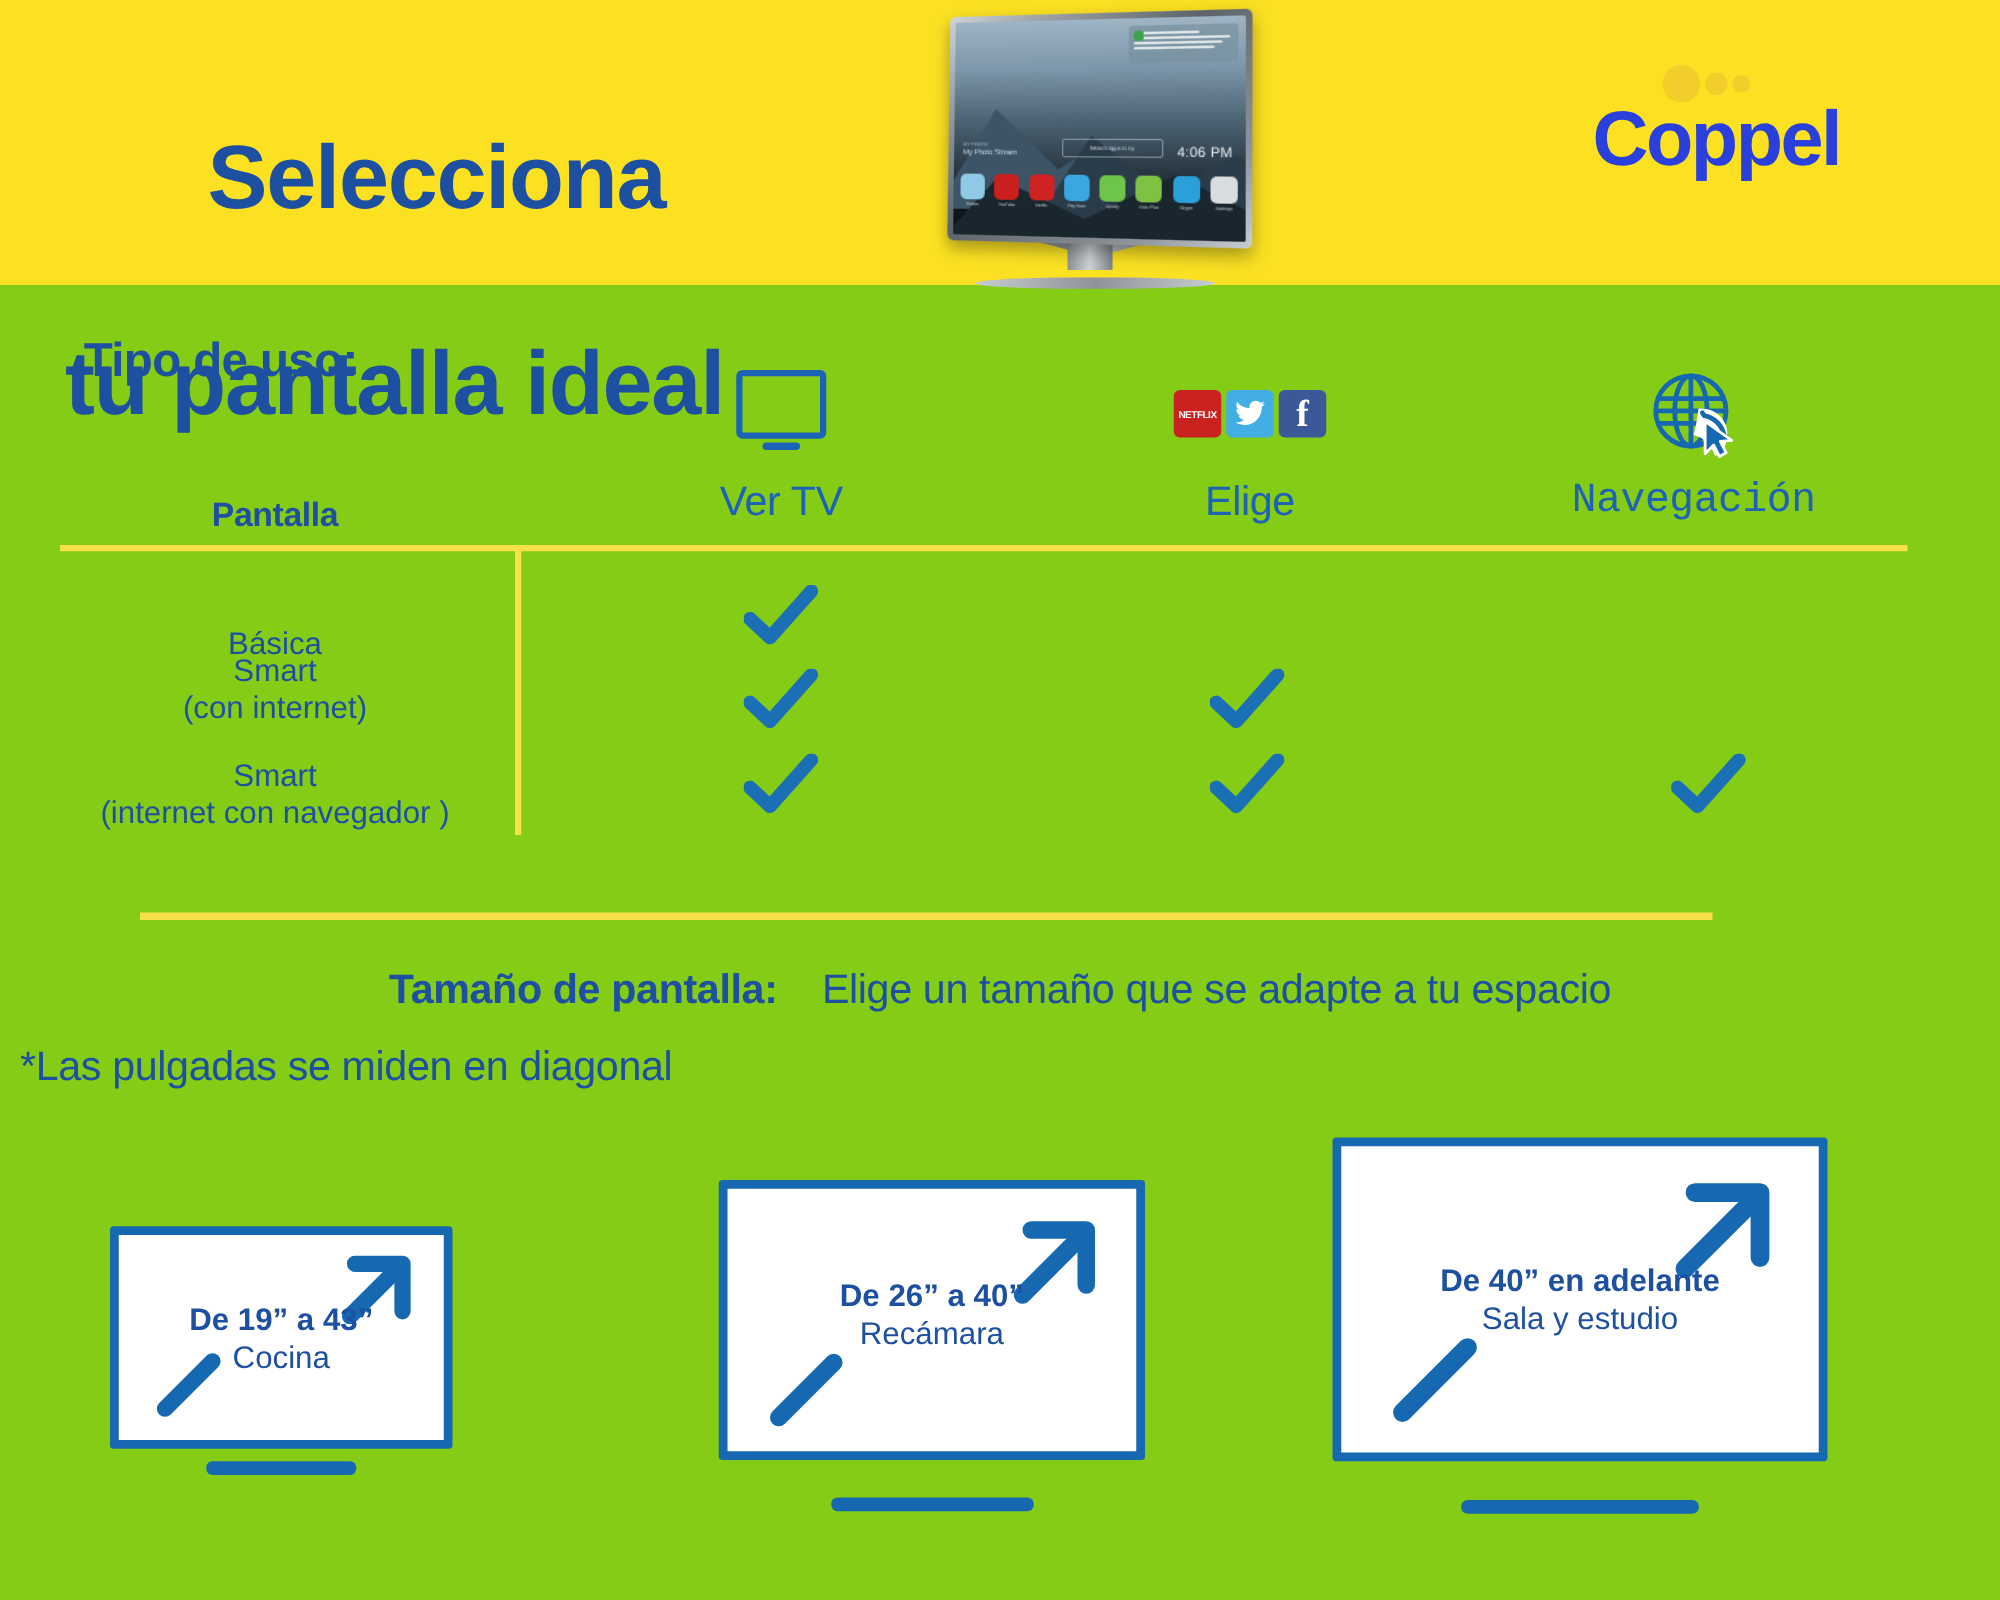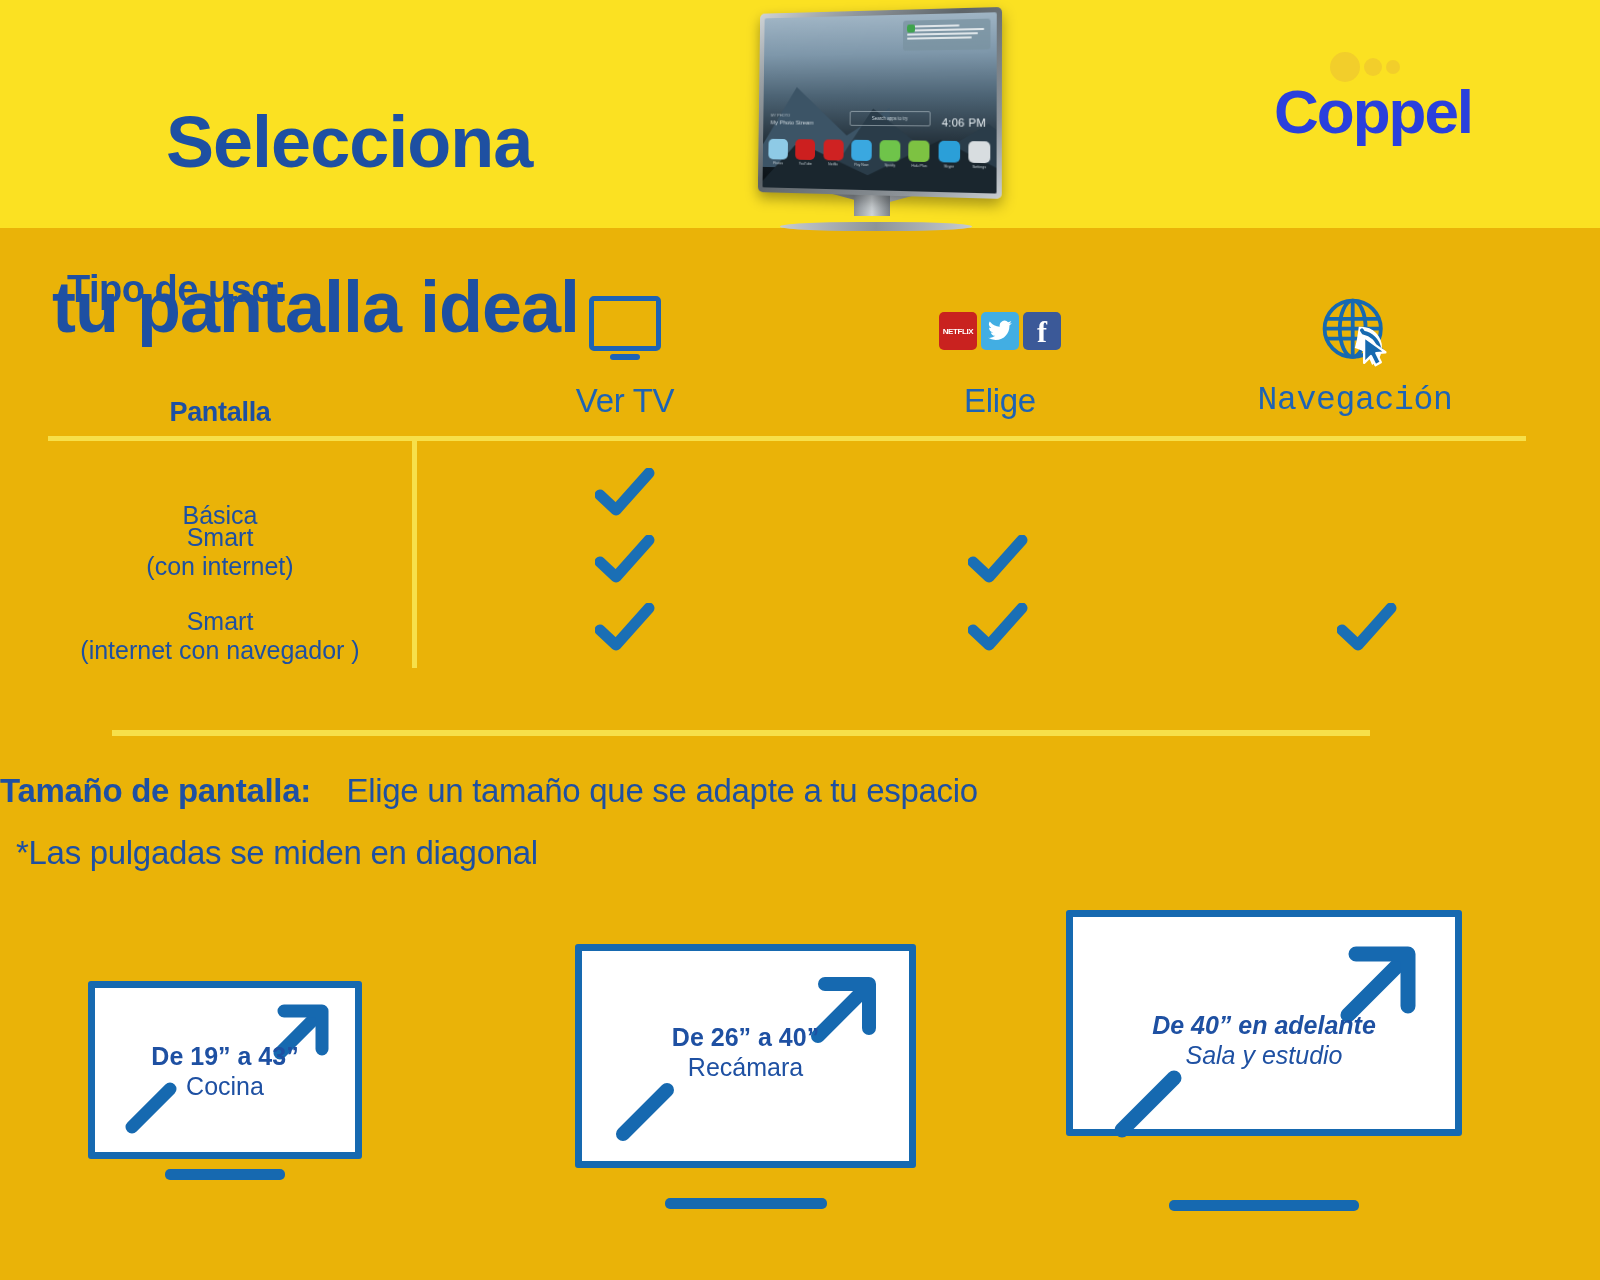--- a/index.html
+++ b/index.html
@@ -9,21 +9,21 @@
     background: #ffffff;
   }
   body {
     font-family: "Liberation Sans", sans-serif;
     -webkit-font-smoothing: antialiased;
   }
   #page {
     position: relative;
     width: 1600px;
     height: 1280px;
-    background: #eab308;
+    background: #84cc16;
     overflow: hidden;
   }
 
   
   .banner {
     position: absolute;
     left: 0; top: 0;
     width: 1600px;
     height: 228px;
     background: #FBE122;
@@ -182,21 +182,21 @@
   .rowy-2 { top:535px; }
   .rowy-3 { top:603px; }
 
   .divider-2 {
     position:absolute; left:112px; top:730px; width:1258px; height:6px;
     background:#F7E04A;
   }
 
   
   .size-line {
-    position:absolute; left:0; top:772px; width:1600px; text-align:left;
+    position:absolute; left:0; top:772px; width:1600px; text-align:center;
     color:#1E50A2; font-size:33px; letter-spacing:-0.3px; white-space:nowrap;
   }
   .size-line .strong { font-weight:bold; }
   .size-note {
     position:absolute; left:16px; top:834px; width:1600px; 
     color:#1E50A2; font-size:33px; letter-spacing:-0.3px;
   }
 
   
   .tvbox { position:absolute; }
@@ -216,21 +216,21 @@
   .tvbox .caption .t1 { font-weight:bold; font-size:25px; display:block; white-space:nowrap;}
   .tvbox .caption .t2 { font-size:25px; display:block; }
   .tvbox svg.diag { position:absolute; left:0; top:0; overflow:visible; }
 
   .box-small  { left:88px;  top:981px;  width:274px; height:178px; }
   .box-small  .base-bar { top:188px; width:120px; }
   .box-small  .caption { top:60px; }
   .box-mid    { left:575px; top:944px; width:341px; height:224px; }
   .box-mid    .base-bar { top:254px; width:162px; }
   .box-mid    .caption { top:78px; }
-  .box-large  { left:1066px; top:910px; width:396px; height:226px;font-style:italic; }
+  .box-large  { left:1066px; top:910px; width:396px; height:259px; }
   .box-large  .base-bar { top:290px; width:190px; }
   .box-large  .caption { top:100px; }
 </style>
 </head>
 <body>
 
 <div id="page">
 
   <div class="banner">
 

